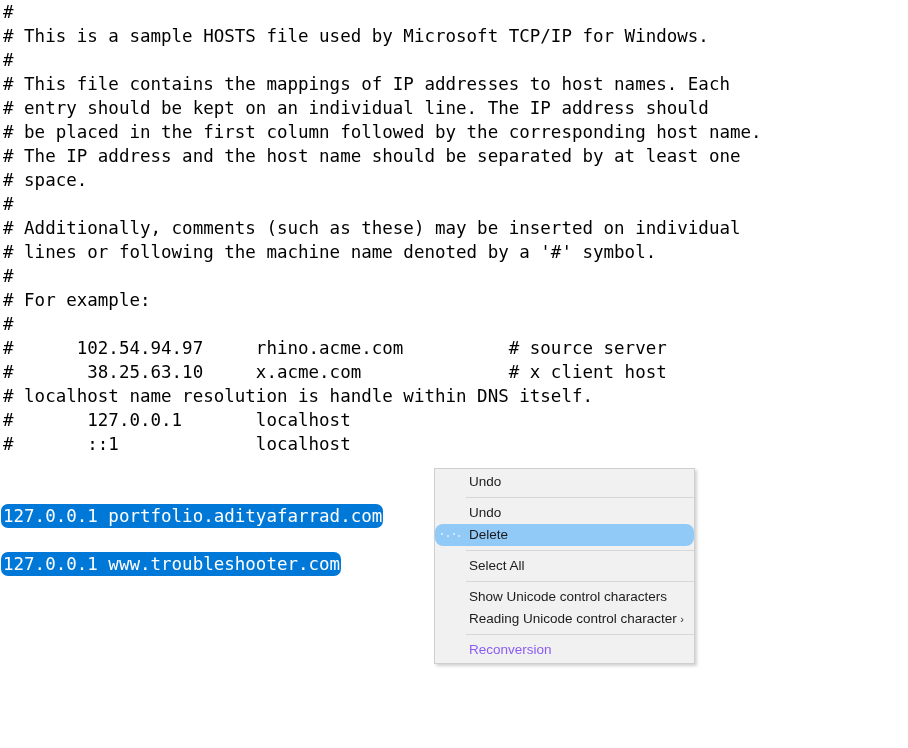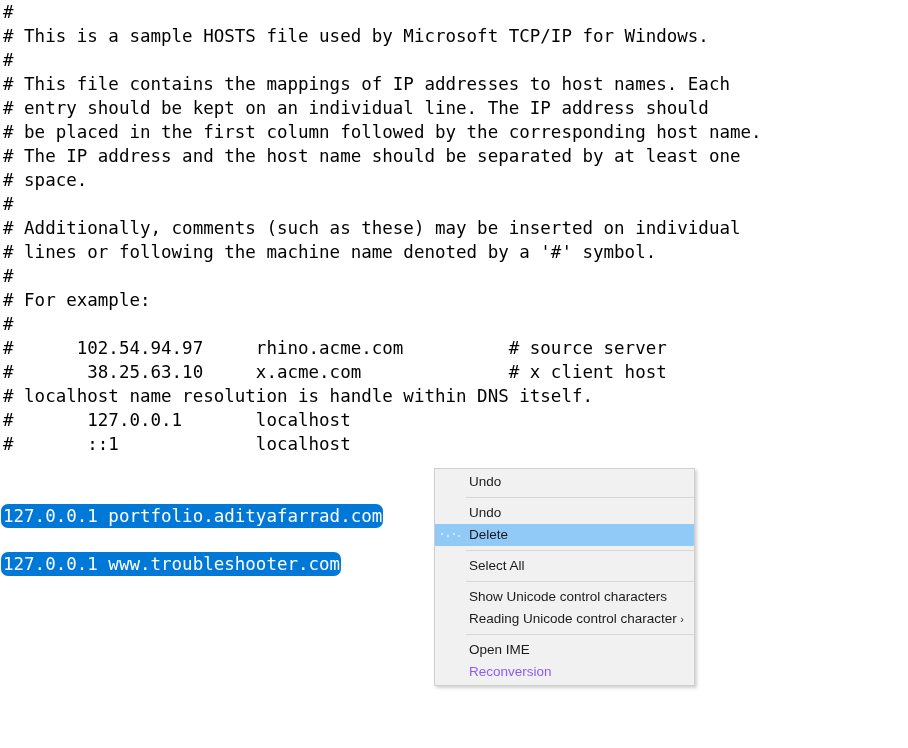--- a/index.html
+++ b/index.html
@@ -85,20 +85,21 @@
     padding-left: 34px;
     padding-right: 8px;
     white-space: nowrap;
     cursor: default;
   }
 
   .menu-item .mi-label { display: inline-block; }
 
   .menu-item.highlighted {
     background: #91c9f7;
+    border-radius: 8px;
   }
 
   .menu-item.disabled {
     color: #8b5cf6;
   }
 
   .menu-sep {
     height: 1px;
     margin: 4px 0 4px 28px;
     background: #d7d7d7;
@@ -146,16 +147,15 @@
           <i style="left: 6px; top: 2px;"></i>
           <i style="left: 12px; top: 0px;"></i>
           <i style="left: 17px; top: 2px;"></i>
         </span><span class="mi-label">Delete</span></div>
       <div class="menu-sep"></div>
       <div class="menu-item"><span class="mi-label">Select All</span></div>
       <div class="menu-sep"></div>
       <div class="menu-item"><span class="mi-label">Show Unicode control characters</span></div>
       <div class="menu-item"><span class="mi-label">Reading Unicode control character</span><span class="submenu-arrow">›</span></div>
       <div class="menu-sep"></div>
-      <div class="menu-item"><span class="mi-label">Open IME</span></div>
       <div class="menu-item disabled"><span class="mi-label">Reconversion</span></div>
     </div>
 </div>
 
 </body></html>

